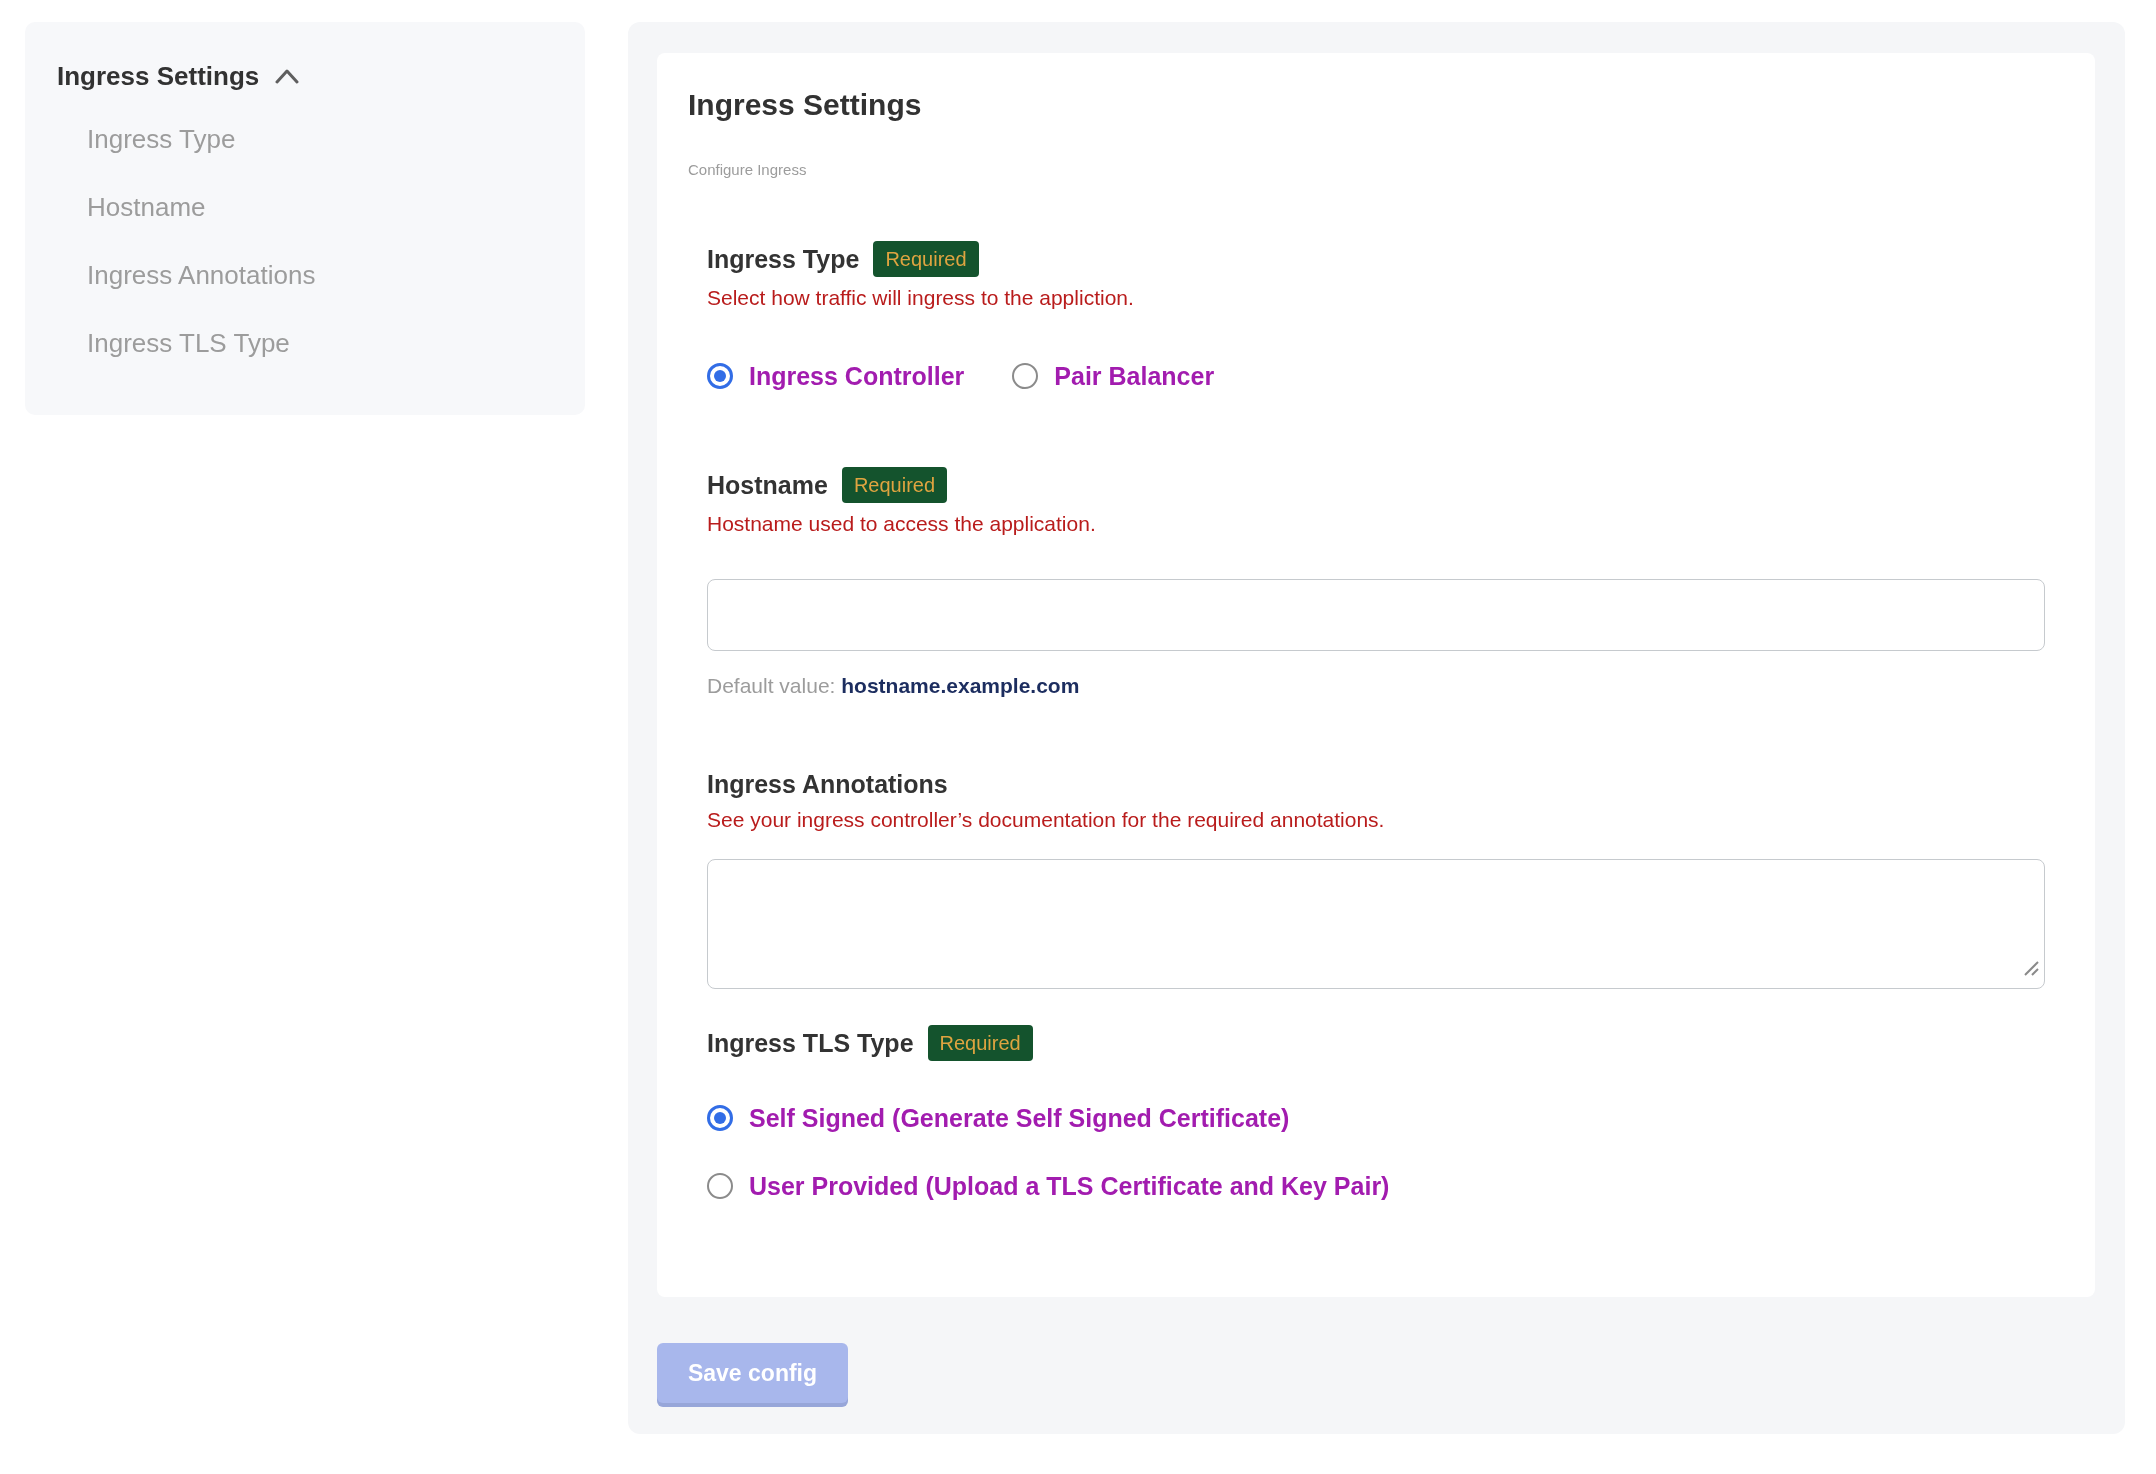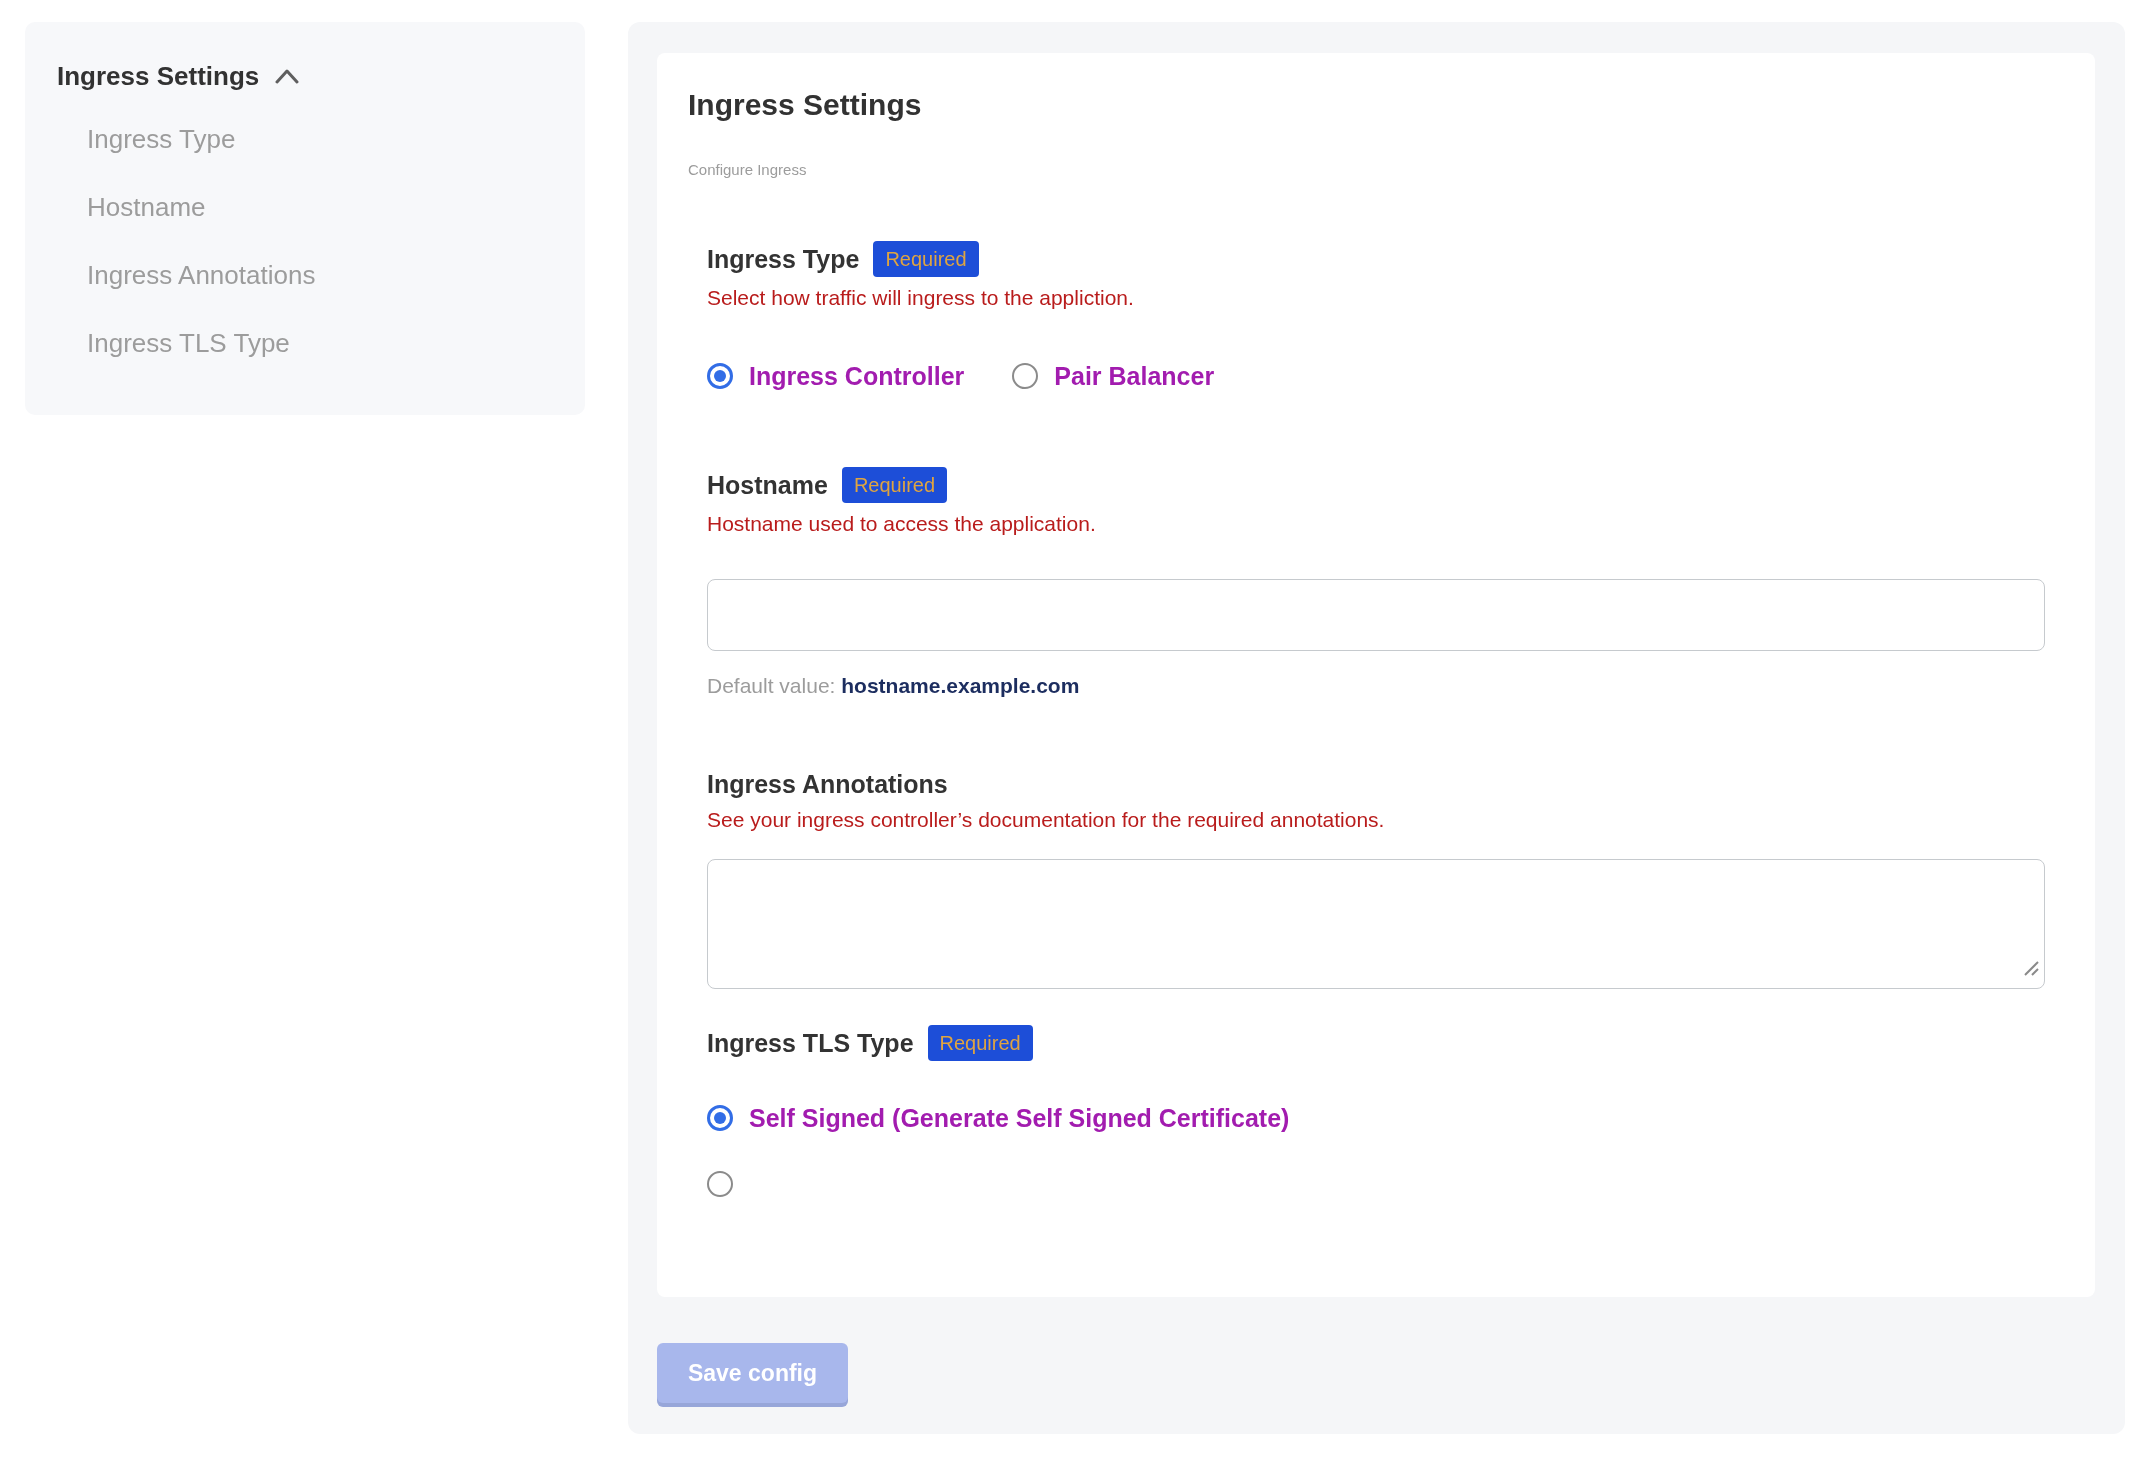--- a/index.html
+++ b/index.html
@@ -23,21 +23,21 @@
     position:absolute; left:628px; top:22px; width:1497px; height:1412px;
     background:#f5f6f8; border-radius:12px; padding:31px 30px 0 29px;
   }
   .card { background:#ffffff; border-radius:8px; height:1244px; padding:34px 50px 0 31px; }
   .card-title { font-size:30px; font-weight:bold; color:#323232; line-height:36px; }
   .card-subtitle { margin-top:34px; font-size:15px; color:#9c9c9c; line-height:26px; }
 
   .fields { margin-left:19px; }
   .label-row { display:flex; align-items:center; gap:14px; }
   .field-label { font-size:25px; font-weight:600; color:#333333; line-height:30px; }
-  .badge { background:#1d4ed8; color:#dfa440; font-size:20px; line-height:20px;
+  .badge { background:#14532d; color:#dfa440; font-size:20px; line-height:20px;
     padding:8px 12px; border-radius:4px; }
   .field-help { margin-top:8px; font-size:21px; color:#b91c1c; line-height:26px; }
 
   .field-ingress-type { margin-top:58px; }
   .radio-row { display:flex; gap:48px; margin-top:50px; }
   .radio-option { display:flex; align-items:center; gap:16px; cursor:pointer; }
   .radio { width:26px; height:26px; border-radius:50%; position:relative; flex:0 0 26px; background:#fff; }
   .radio.selected { border:3px solid #326de6; }
   .radio.selected::after { content:""; position:absolute; inset:4px; background:#326de6; border-radius:50%; }
   .radio.unselected { border:2px solid #8b8b8b; }
@@ -141,20 +141,21 @@
           <span class="field-label">Ingress TLS Type</span>
           <span class="badge">Required</span>
         </div>
         <div class="radio-stack">
           <div class="radio-option">
             <span class="radio selected"></span>
             <span class="radio-label">Self Signed (Generate Self Signed Certificate)</span>
           </div>
           <div class="radio-option">
             <span class="radio unselected"></span>
+            <span class="radio-label">User Provided (Upload a TLS Certificate and Key Pair)</span>
           </div>
         </div>
       </div>
 
     </div>
   </div>
 
   <button class="save-button">Save config</button>
 </section>
 

